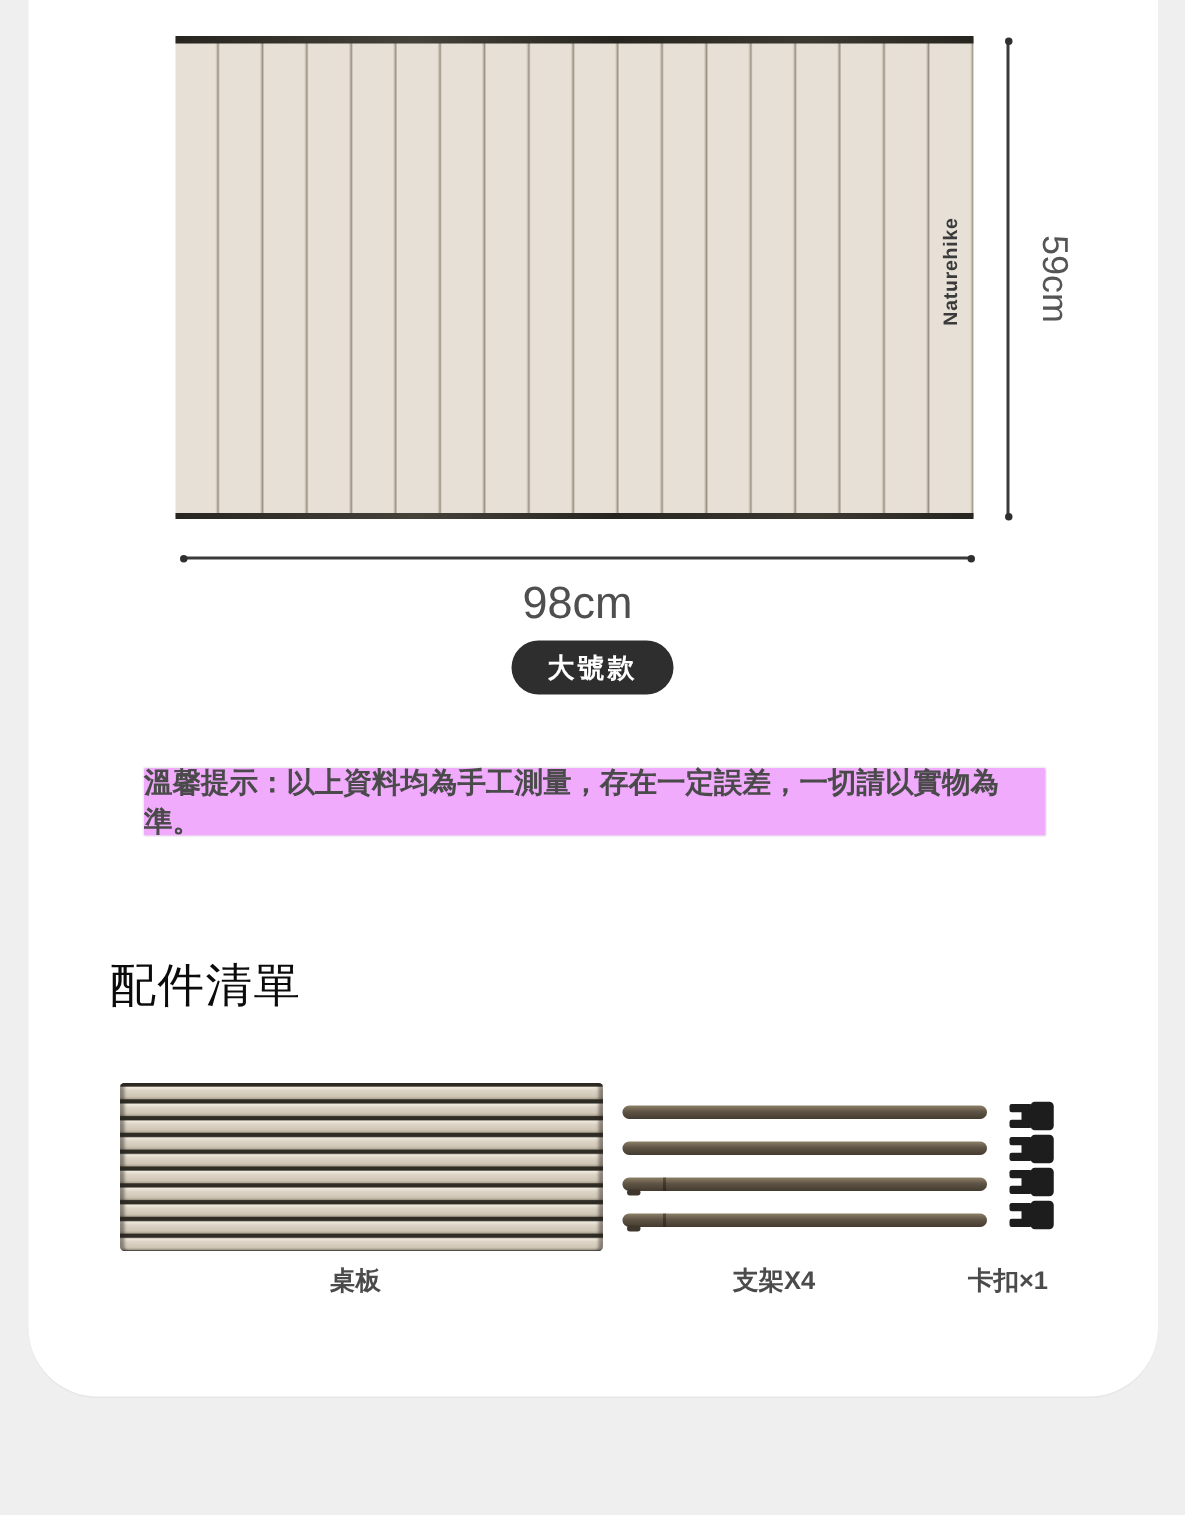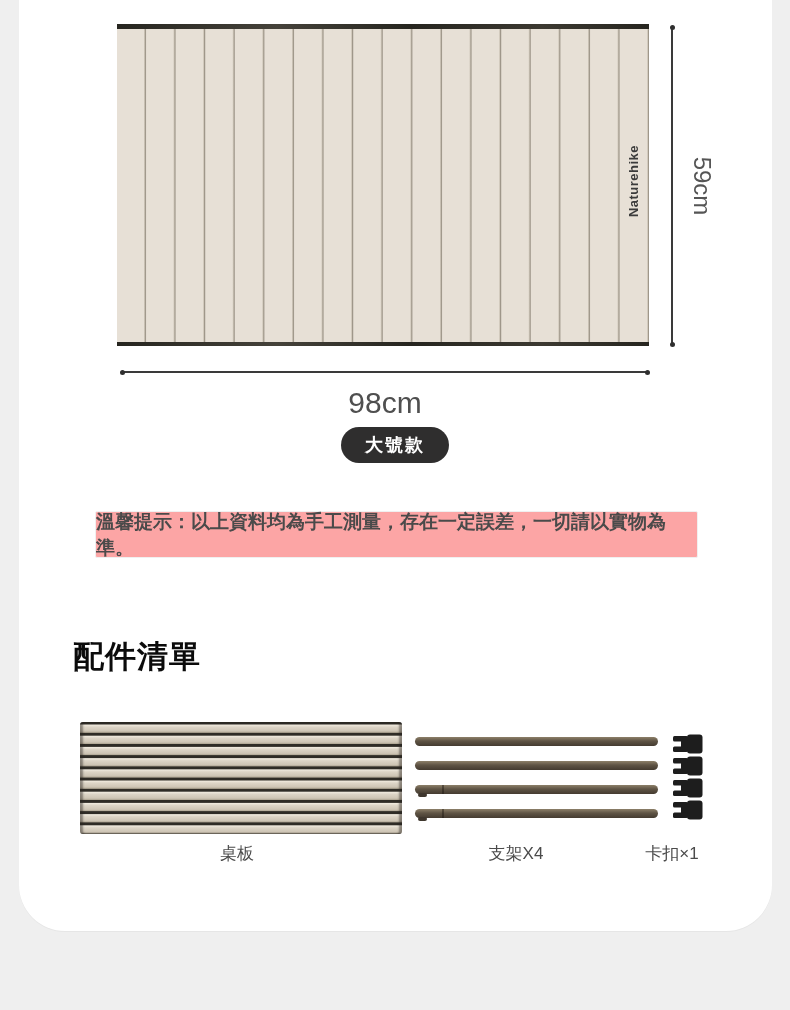--- a/index.html
+++ b/index.html
@@ -73,28 +73,28 @@
     width: 108px; height: 36px;
     background: #2f2e2e; border-radius: 18px;
     color: #ffffff; font-size: 18px; font-weight: bold;
     letter-spacing: 2px;
     display: flex; align-items: center; justify-content: center; text-align: center;
   }
   
   .tip-note {
     position: absolute; left: 76px; top: 511px;
     width: 601px; height: 45px;
-    background: #fca5a5; border: 1px solid #f0f0f0; border-radius: 2px;
+    background: #f0abfc; border: 1px solid #f0f0f0; border-radius: 2px;
     display: flex; align-items: center; justify-content: center;
     font-size: 19px; font-weight: bold; color: #4a4a4a;
   }
   
   .section-title {
     position: absolute; left: 54px; top: 636px;
-    font-size: 31px; font-weight: 700; color: #0b0b0b;
+    font-size: 31px; font-weight: 400; color: #0b0b0b;
     letter-spacing: 1px;
   }
   .board-image {
     position: absolute; left: 61px; top: 722px;
     width: 322px; height: 112px;
     border-radius: 3px;
     background:
       repeating-linear-gradient(to bottom,
         #2f2c26 0px, #2f2c26 2px,
         #efe9dd 3px, #ddd5c7 5px,
@@ -115,21 +115,21 @@
     content: ""; position: absolute; left: 3px; bottom: -3px;
     width: 9px; height: 4px; background: #3f372e; border-radius: 2px;
   }
   .clip {
     position: absolute; left: 653px;
     width: 31px; height: 20px;
   }
   .part-label {
     position: absolute; top: 842px; height: 24px; line-height: 24px;
     text-align: center;
-    font-size: 17px; font-weight: normal; color: #4b4b4b;
+    font-size: 17px; font-weight: bold; color: #4b4b4b;
   }
   .label-board { left: 158px; width: 120px; }
   .label-poles { left: 437px; width: 120px; }
   .label-clips { left: 593px; width: 120px; }
 </style>
 </head>
 <body>
 
 <div class="card">
 

